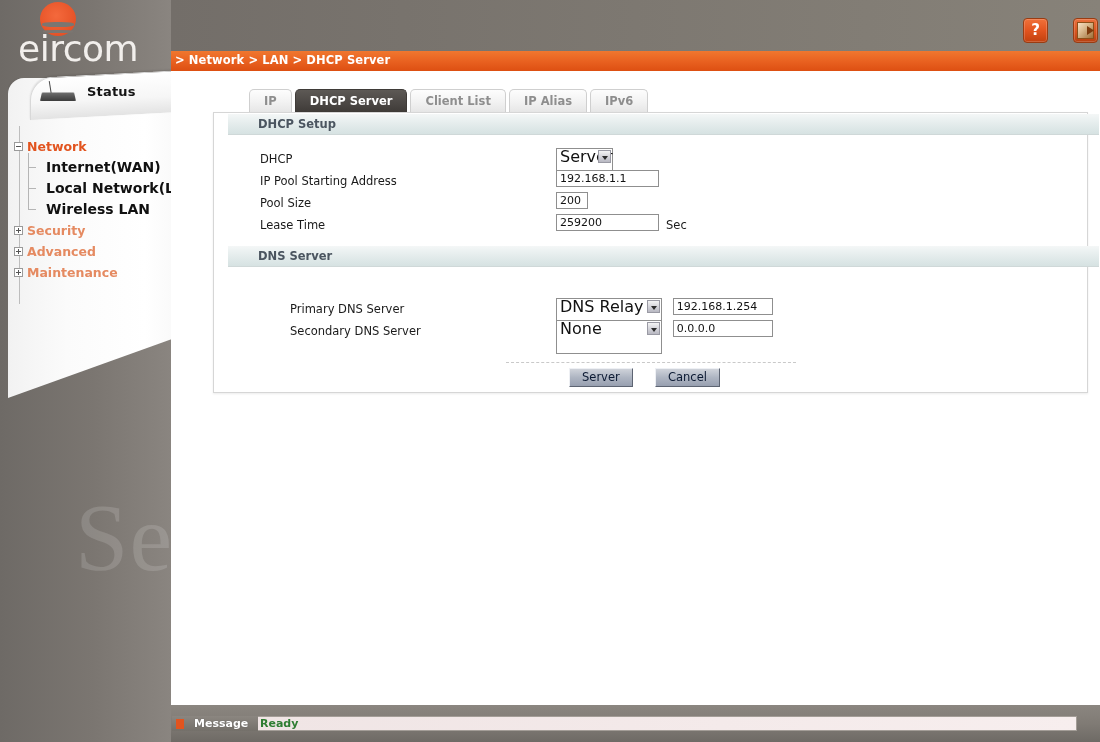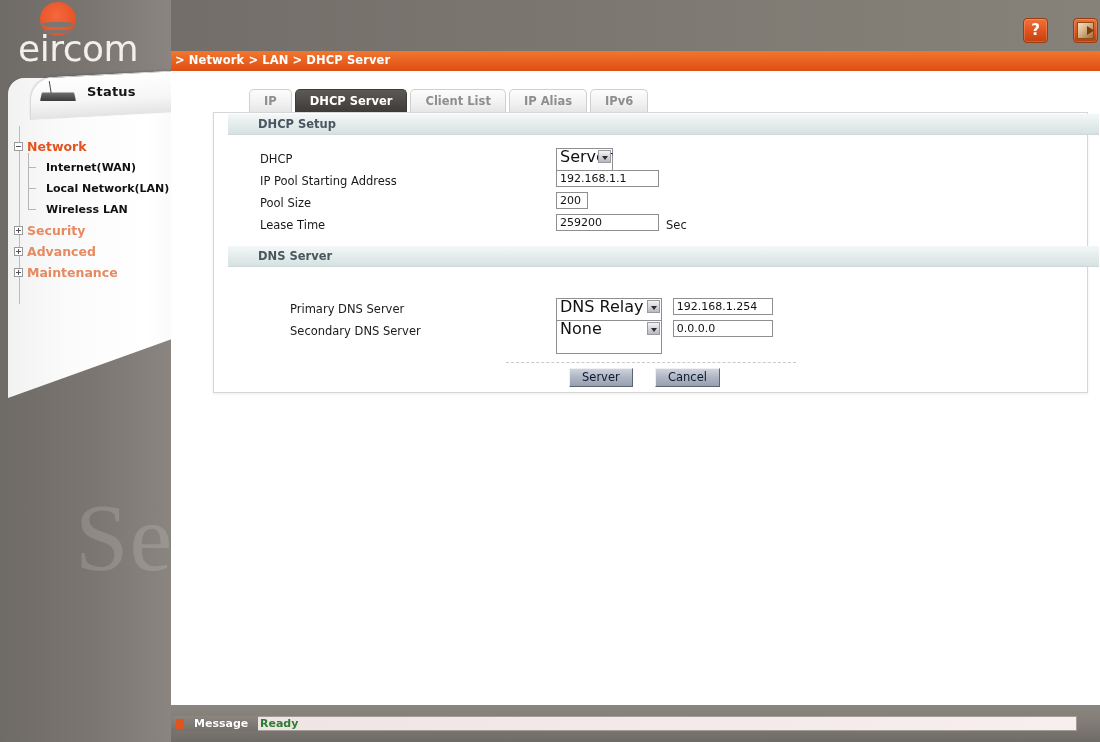--- a/index.html
+++ b/index.html
@@ -161,21 +161,21 @@
     position: absolute;
     left: 14px; top: -4px; bottom: 11px;
     width: 1px;
     background: #b5b5b5;
   }
   .nav-child {
     position: relative;
     height: 21px;
     line-height: 21px;
     padding-left: 22px;
-    font-size: 11px;
+    font-size: 14px;
     font-weight: bold;
     color: #111;
     white-space: nowrap;
     font-family: "DejaVu Sans", sans-serif;
     cursor: pointer;
   }
   .nav-child::before {
     content: "";
     position: absolute;
     left: 4px; top: 10px;

